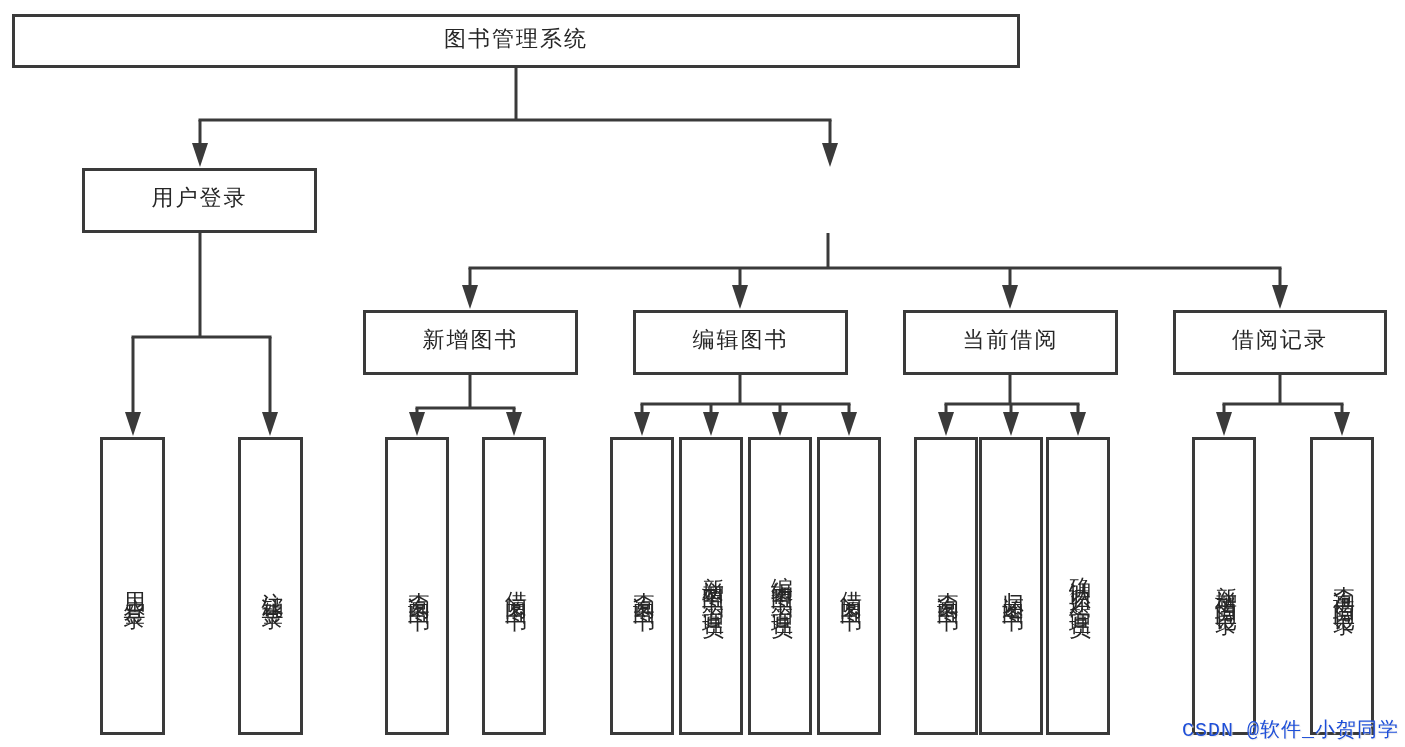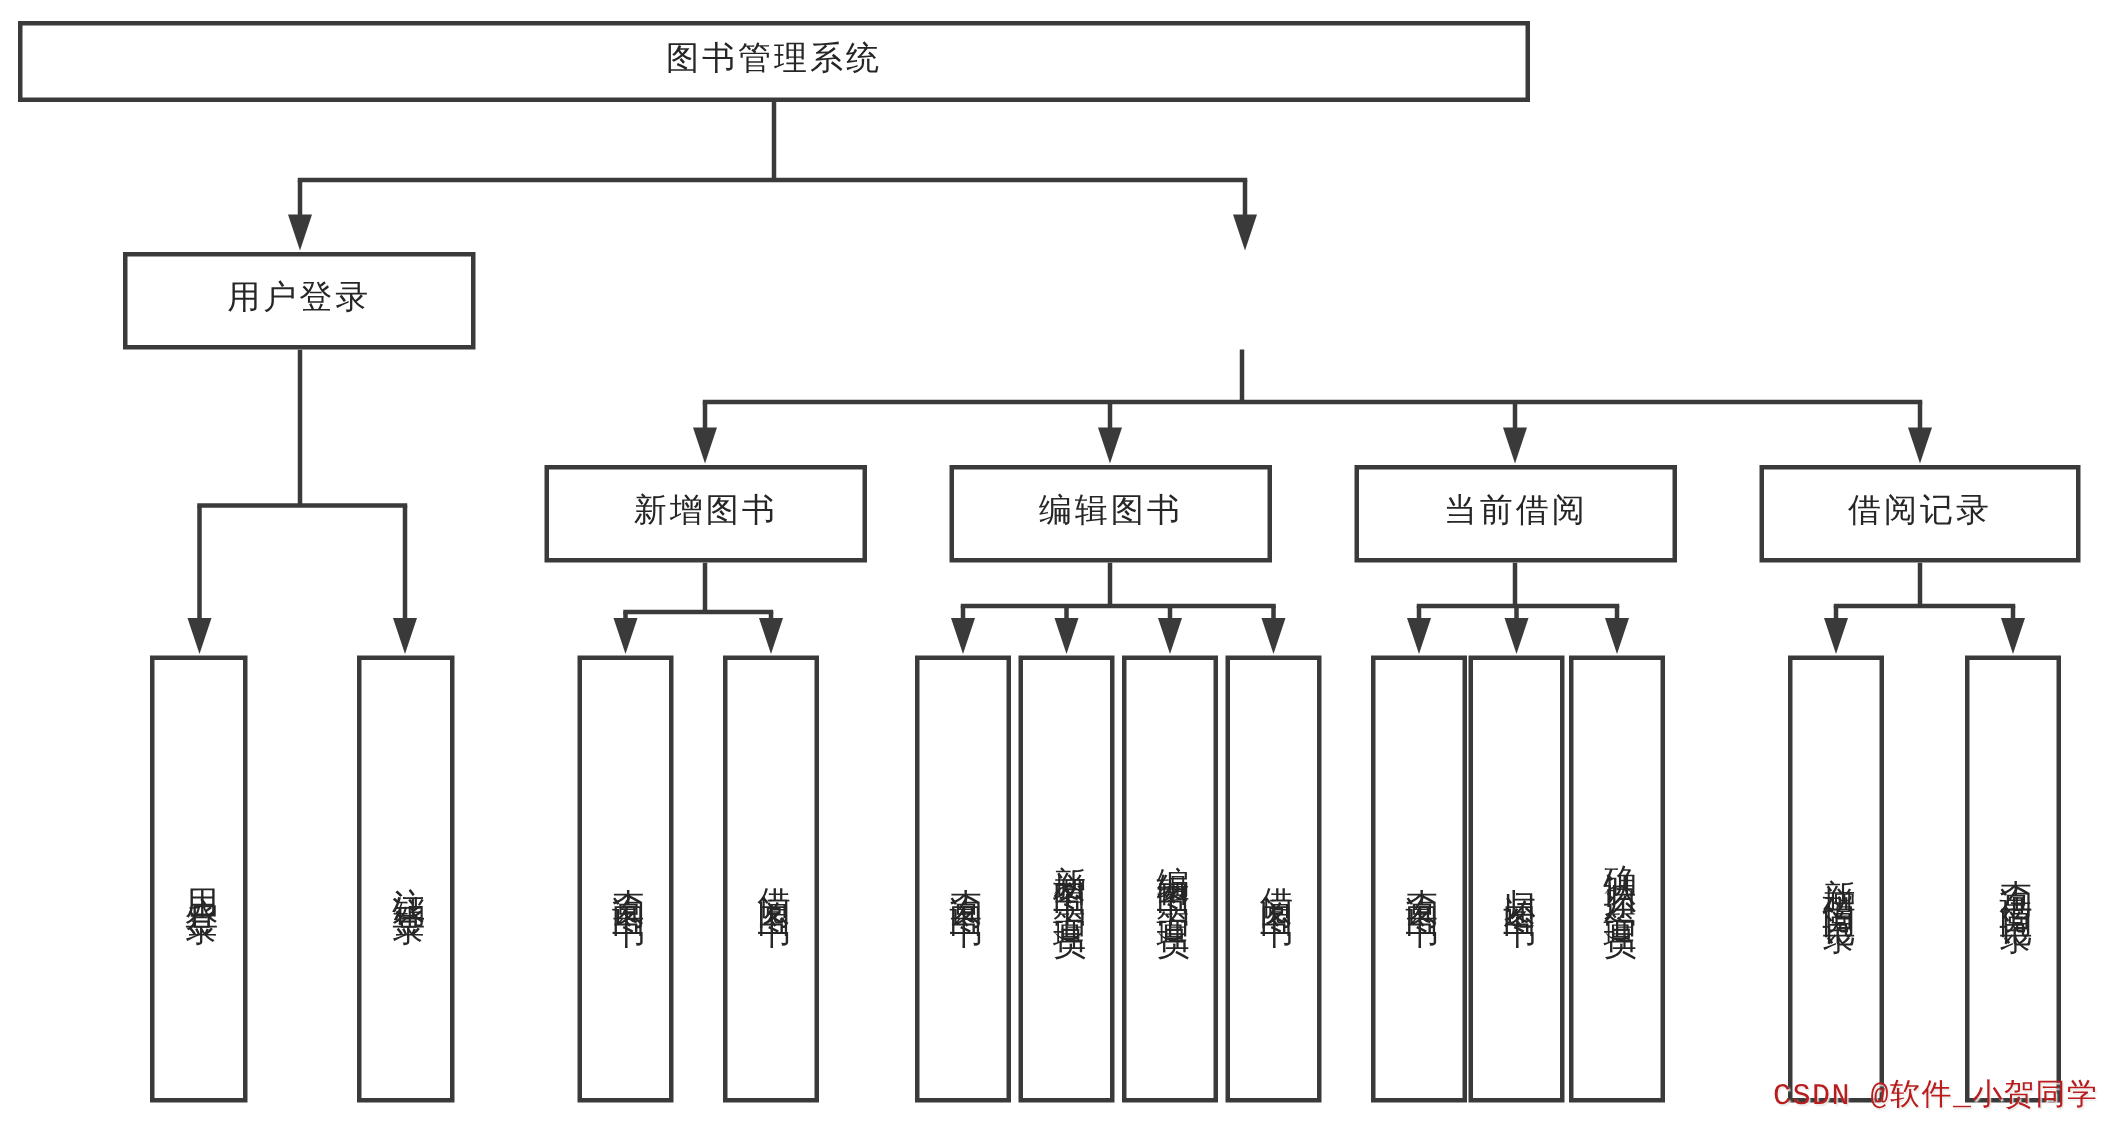--- a/index.html
+++ b/index.html
@@ -36,21 +36,21 @@
     letter-spacing: 6px;
     font-size: 22px;
     line-height: 1;
     padding: 6px 0;
   }
   .watermark {
     position: absolute;
     right: 6px;
     bottom: 4px;
     font-size: 20px;
-    color: #b91c1c;
+    color: #1d4ed8;
     letter-spacing: 1px;
     text-shadow: 1px 1px 1px #e8e8e8;
     white-space: nowrap;
   }
 </style>
 </head>
 <body>
 
 <div class="canvas">
 

